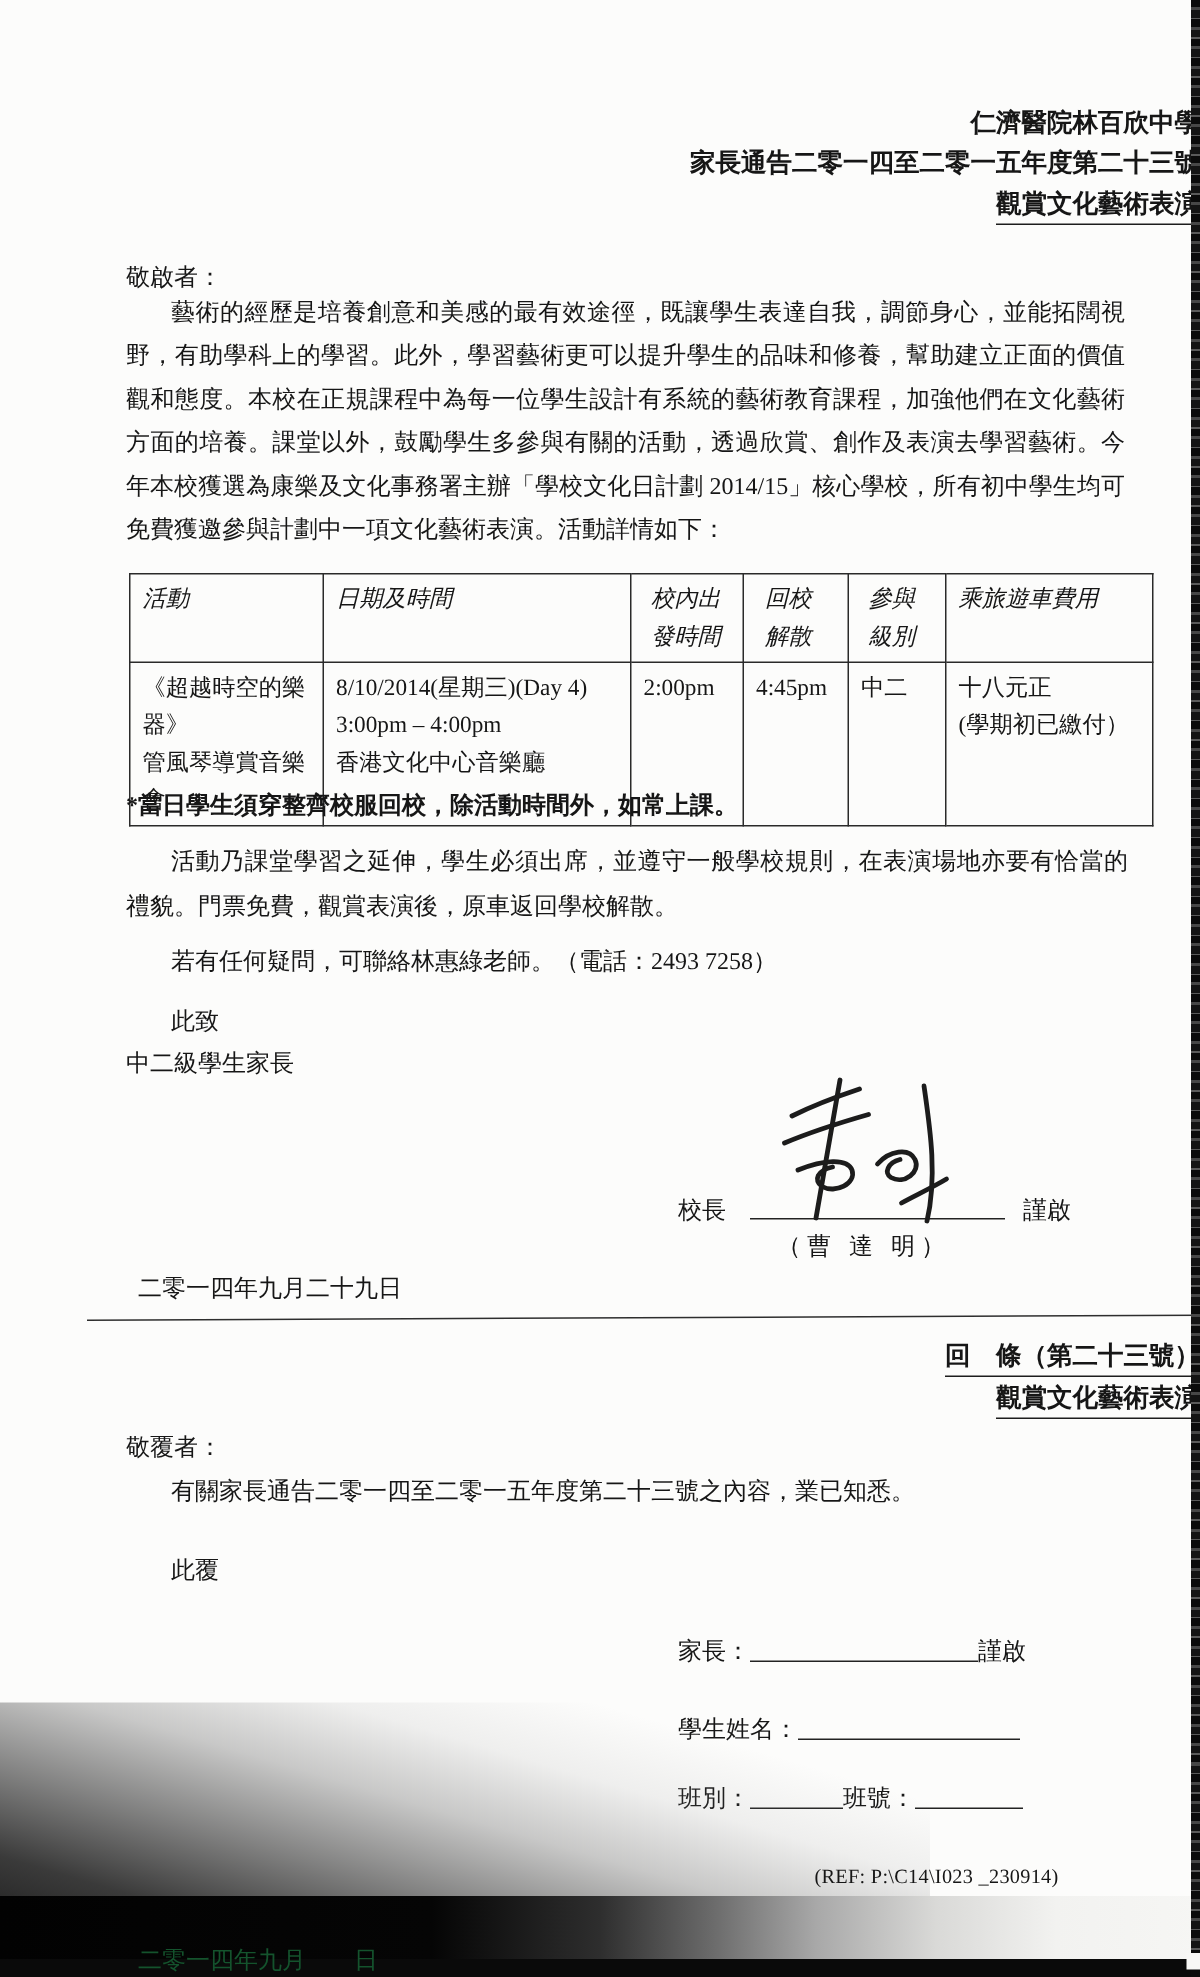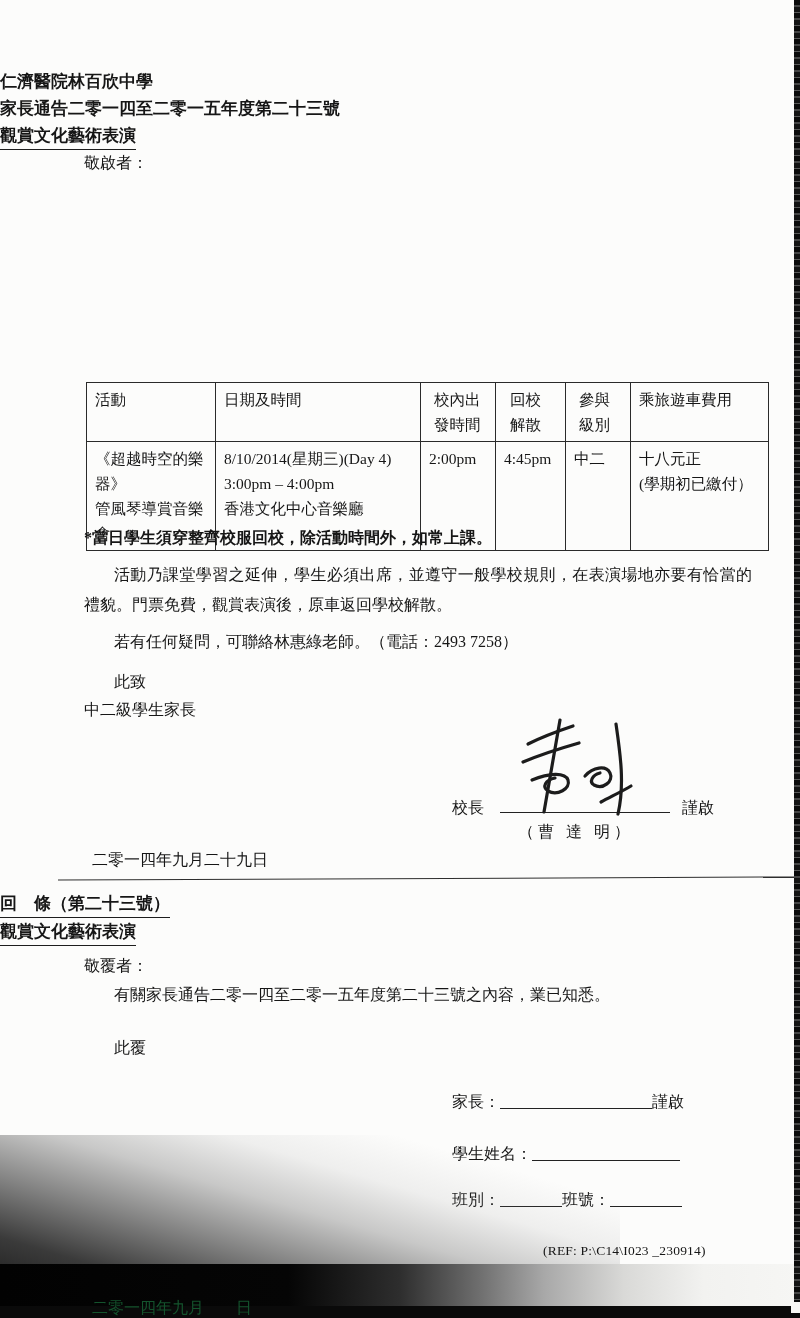--- a/index.html
+++ b/index.html
@@ -2,36 +2,36 @@
 <html><head>
 <meta charset="utf-8">
 <style>
   html,body{margin:0;padding:0;background:#ffffff;}
   .page{
     position:relative;width:800px;height:1318px;background:#fcfcfb;overflow:hidden;
     font-family:"Liberation Serif","DejaVu Serif",serif;color:#161616;
     -webkit-font-smoothing:antialiased;
   }
   .abs{position:absolute;}
-  .center{left:0;width:800px;text-align:left;}
+  .center{left:0;width:800px;text-align:right;}
   .t17{font-size:17px;line-height:24px;}
   .t16{font-size:16px;line-height:28px;}
   .bold{font-weight:700;}
   .uline{display:inline-block;border-bottom:1.6px solid #1d1d1d;padding-bottom:1px;}
   .para{width:666px;text-align:justify;text-indent:30px;font-size:16px;line-height:29px;}
   .ind{padding-left:30px;}
   
   table.detail{border-collapse:collapse;table-layout:fixed;width:682px;background:transparent;}
   table.detail th,table.detail td{
     border:1.6px solid #2a2a2a;font-weight:400;font-size:15.5px;line-height:25px;
     vertical-align:top;padding:4px 8px;overflow:hidden;
   }
   table.detail th{text-align:left;}
   th.c,td.c{padding-left:4px;padding-right:4px;}
-  tr.hdr{height:49px;} tr.bd{height:78px;}
+  tr.hdr{height:49px;font-style:italic;} tr.bd{height:78px;}
   
   .sigline{width:170px;height:0;border-bottom:1.8px solid #222;}
   .signame{letter-spacing:4px;}
   .formline{display:inline-block;border-bottom:1.5px solid #222;height:15px;vertical-align:baseline;margin-bottom:-2px;}
   .divider{height:0;border-top:1.8px solid #2e2e2e;transform:rotate(-0.25deg);}
   
   .edge-right{
     top:0;right:0;width:6px;height:1318px;z-index:4;
     background:repeating-linear-gradient(180deg,#0b0b0b 0 5px,#474747 5px 7px,#141414 7px 12px,#5a5a5a 12px 13px);
   }
@@ -53,22 +53,23 @@
 <body>
 
 <div class="page">
 
   <div class="abs center t17 bold" style="top:70px;">仁濟醫院林百欣中學</div>
   <div class="abs center t17 bold" style="top:97px;">家長通告二零一四至二零一五年度第二十三號</div>
   <div class="abs center" style="top:124px;">
     <span class="t17 bold uline">觀賞文化藝術表演</span>
   </div>
 
-  <div class="abs t16" style="top:149px;left:84px;">敬啟者：</div>
+  <div class="abs t16" style="top:172px;left:84px;">敬啟者：</div>
 
+  <div class="abs para" style="top:194px;left:84px;">藝術的經歷是培養創意和美感的最有效途徑，既讓學生表達自我，調節身心，並能拓闊視野，有助學科上的學習。此外，學習藝術更可以提升學生的品味和修養，幫助建立正面的價值觀和態度。本校在正規課程中為每一位學生設計有系統的藝術教育課程，加強他們在文化藝術方面的培養。課堂以外，鼓勵學生多參與有關的活動，透過欣賞、創作及表演去學習藝術。今年本校獲選為康樂及文化事務署主辦「學校文化日計劃 2014/15」核心學校，所有初中學生均可免費獲邀參與計劃中一項文化藝術表演。活動詳情如下：</div>
 
   <table class="detail abs" style="top:382px;left:86px;">
     <colgroup>
       <col style="width:129px">
         <col style="width:205px">
         <col style="width:75px">
       <col style="width:70px">
         <col style="width:65px">
         <col style="width:138px">
     </colgroup>

